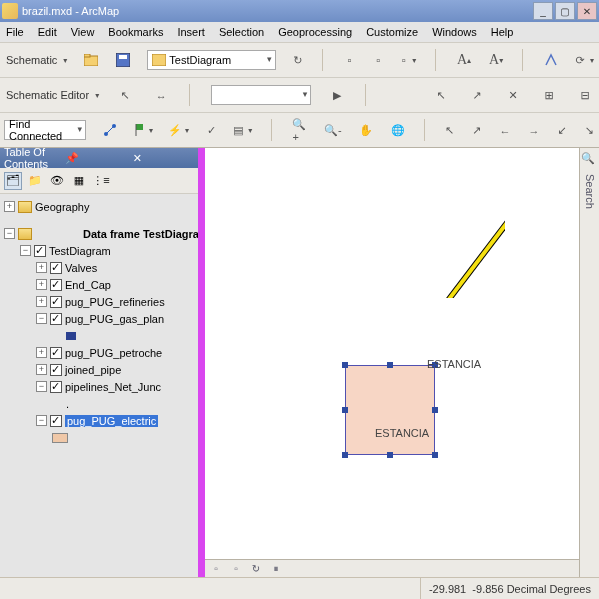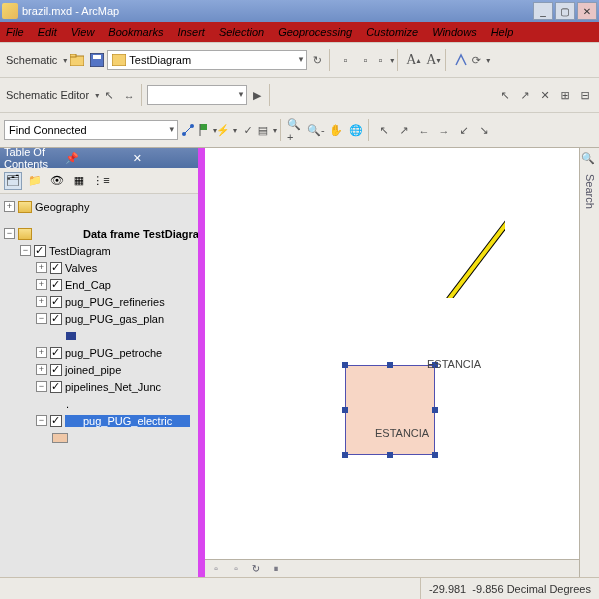--- a/index.html
+++ b/index.html
@@ -7,25 +7,25 @@
 
 
 .titlebar { height: 22px; background: linear-gradient(#8ba7d8, #6f8ec5); display: flex; align-items: center; padding: 0 2px; color: #fff; }
 .titlebar .icon { width: 16px; height: 16px; background: linear-gradient(135deg,#f5d76e,#e6b85c); margin-right: 4px; border-radius: 2px; }
 .titlebar .title { flex: 1; font-weight: normal; }
 .winbtns { display: flex; }
 .winbtn { width: 20px; height: 18px; background: #d6dde9; border: 1px solid #8a9bb4; margin-left: 2px; display: flex; align-items: center; justify-content: center; font-size: 10px; color: #333; }
 .closebtn { background:#e8c5c5; }
 
 
-.menubar { height: 20px; background: #b91c1c; display: flex; align-items: center; padding: 0 6px; gap: 14px; font-style: italic; }
+.menubar { height: 20px; background: #e5e5e5; display: flex; align-items: center; padding: 0 6px; gap: 14px; }
 .menubar span { color: #000; }
 
 
-.toolbar { height: 26px; background: #eceae5; border-top: 1px solid #d0cdc4; display: flex; align-items: center; padding: 17px 4px; gap: 0; }
+.toolbar { height: 26px; background: #eceae5; border-top: 1px solid #d0cdc4; display: flex; align-items: center; padding: 17px 4px; gap: 16px; }
 .tbtn { width: 20px; height: 20px; border: 1px solid transparent; display: flex; align-items: center; justify-content: center; color: #555; background: transparent; }
 .tlabel { padding: 0 2px; color: #333; }
 .tdrop { padding-right: 10px; position: relative; }
 .tdrop::after { content: "▾"; font-size: 8px; position: absolute; right: 0; top: 50%; transform: translateY(-50%); color: #555; }
 .tcombo { height: 20px; border: 1px solid #a9a9a9; background: #fff; padding: 0 18px 0 4px; display: flex; align-items: center; position: relative; }
 .tcombo::after { content:"▾"; position:absolute; right:3px; top:3px; font-size:9px; color:#555; }
 .sep { width: 4px; height: 22px; border-left: 1px solid #c8c0b0; margin: 0 2px; }
 .aa { font-family: serif; font-size: 14px; }
 
 
@@ -39,21 +39,21 @@
 .tocicon { width: 18px; height: 18px; display:flex;align-items:center;justify-content:center; }
 .tree { flex: 1; overflow: auto; padding: 4px 2px; }
 .node { display: flex; align-items: center; height: 17px; white-space: nowrap; }
 .exp { width: 11px; height: 11px; border: 1px solid #888; font-size: 9px; line-height: 9px; text-align: center; margin-right: 3px; background: #fff; color: #555; flex-shrink:0; }
 .chk { width: 12px; height: 12px; border: 1px solid #555; margin-right: 3px; position: relative; background:#fff; flex-shrink:0; }
 .chk.checked::after { content:"✓"; position:absolute; top:-2px; left:0; font-size:11px; color:#000; }
 .lyricon { width: 14px; height: 12px; margin-right: 3px; flex-shrink:0; }
 .df-icon { background: linear-gradient(#f8e08c,#e8c050); border:1px solid #c09020; }
 .nlabel { color: #000; }
 .nlabel.bold { font-weight: bold; color: #000; margin-left: 48px; }
-.nlabel.sel { background: #3875d7; color: #fff; padding: 0 18px; }
+.nlabel.sel { background: #3875d7; color: #fff; padding: 0 2px; }
 .swatch { width: 16px; height: 10px; border: 1px solid #888; margin-left: 50px; }
 
 
 .mapwrap { flex: 1; position: relative; background: #fff; }
 .mapcanvas { position: absolute; inset: 0; }
 
 .sidedock { position: absolute; top: 0; right: 0; width: 20px; bottom: 0; background:#eceae5; border-left:1px solid #b8b2a4; display:flex; flex-direction:column; align-items:center; padding-top:4px; }
 .sidedock .sico { width:16px; height:16px; margin-bottom:2px; }
 .sidedock .slabel { writing-mode: vertical-rl; color:#556; margin-top:4px; }
 

